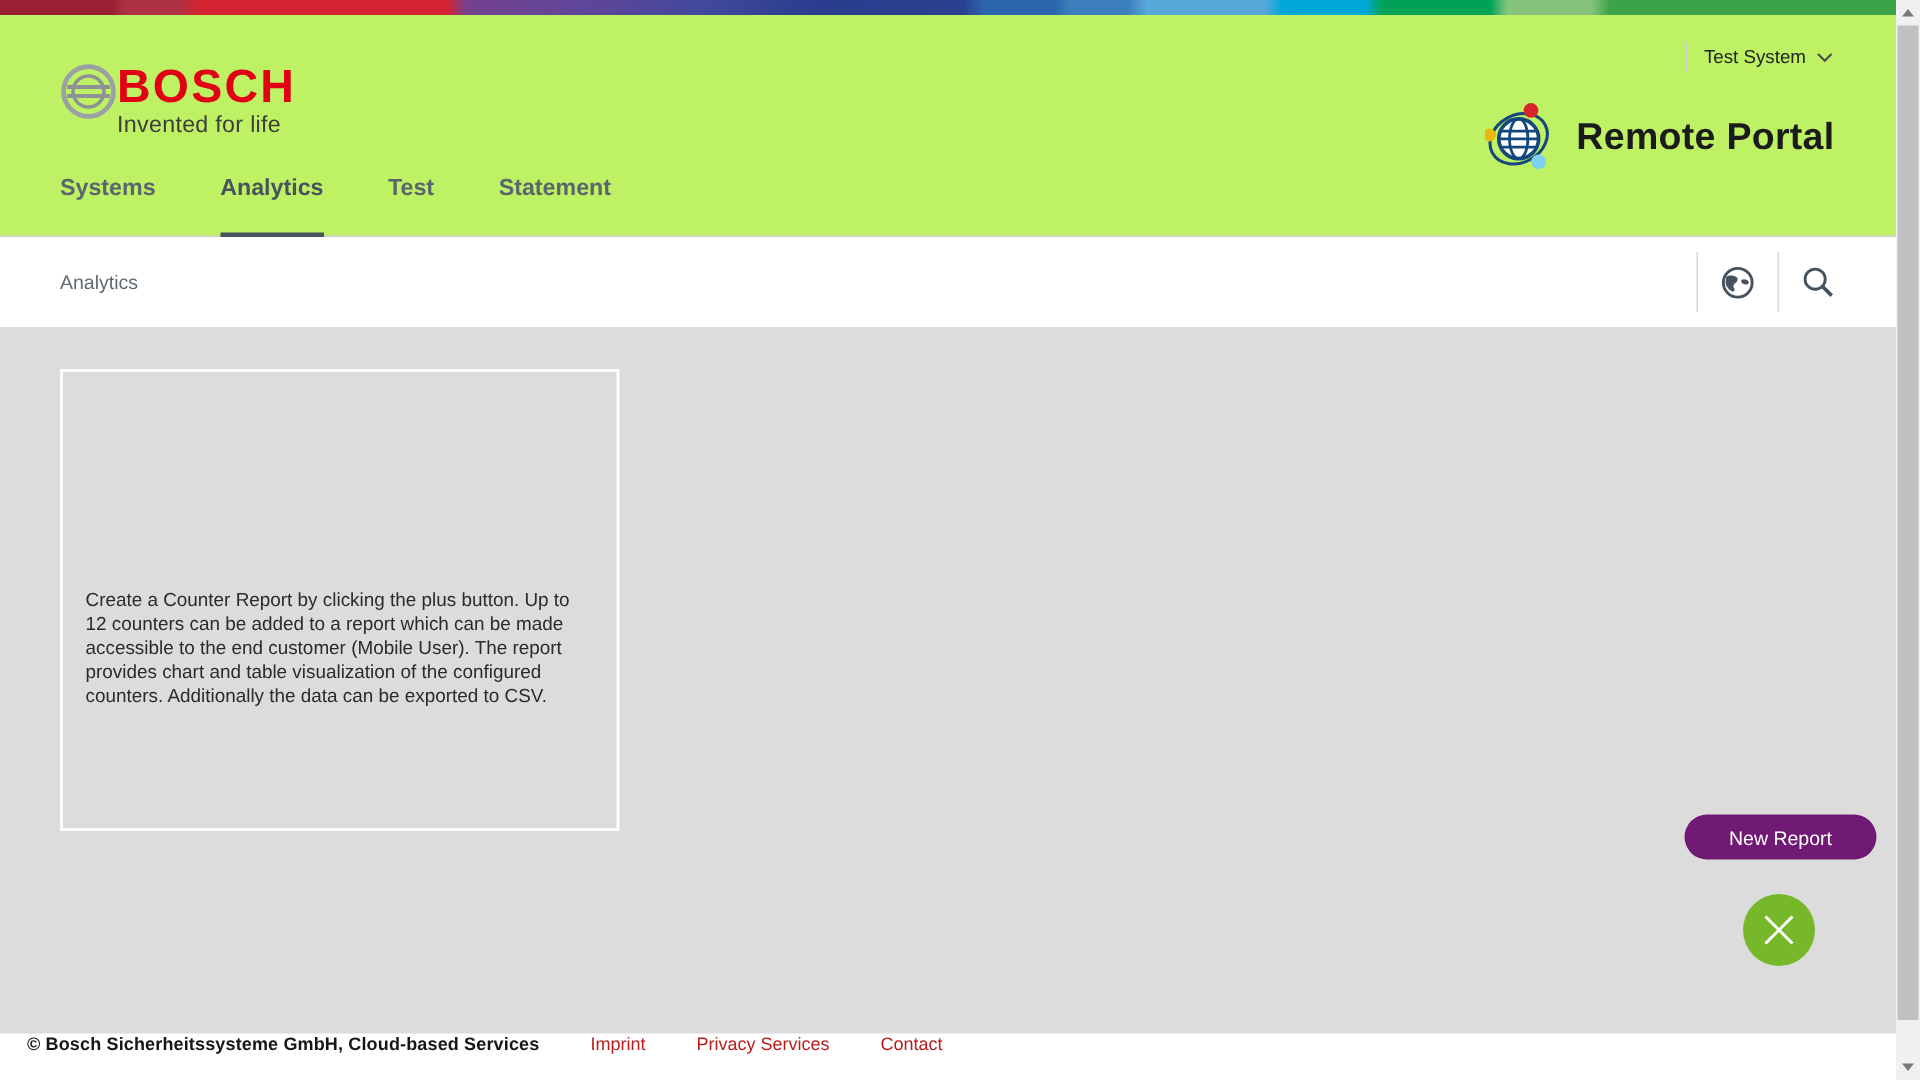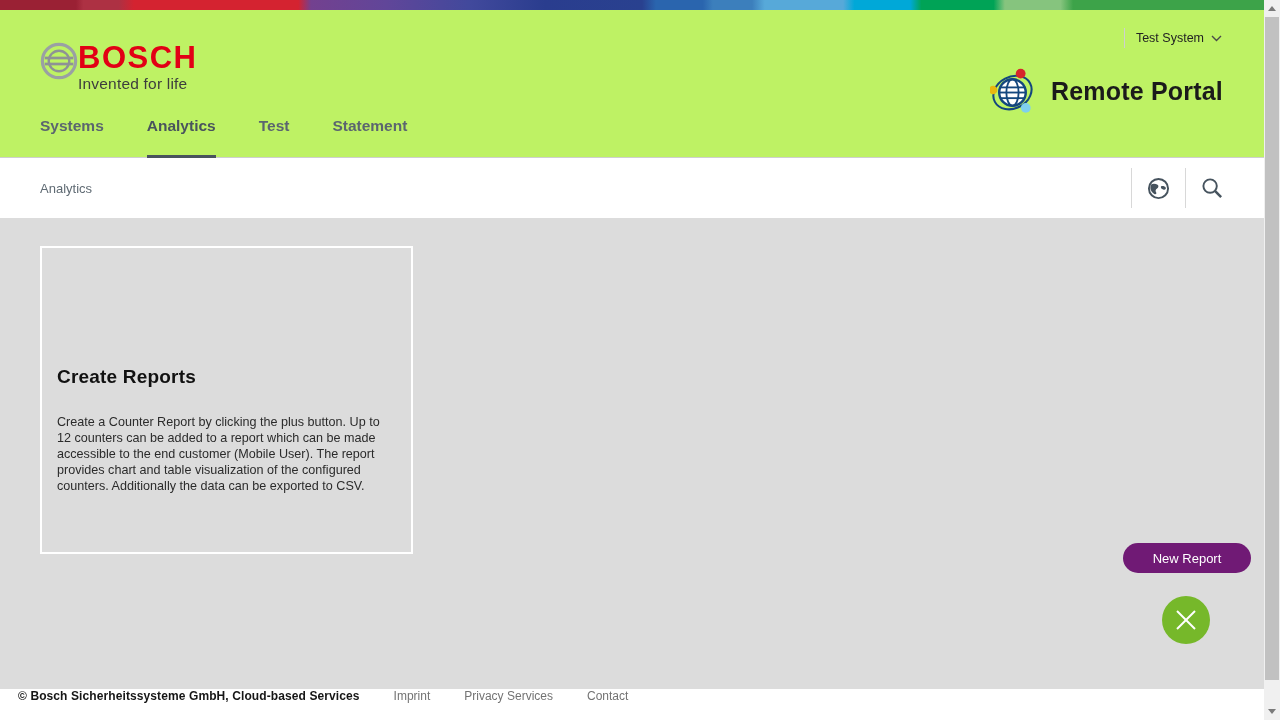--- a/index.html
+++ b/index.html
@@ -67,21 +67,21 @@
     display:flex; align-items:center; justify-content:center; cursor:pointer;
     font-family:"Liberation Sans", sans-serif; }
   .fab-close { position:absolute; right:54px; top:378px; width:48px; height:48px; border-radius:50%;
     background:#76b82a; border:none; display:flex; align-items:center; justify-content:center;
     cursor:pointer; }
 
   
   .footer { height:26px; background:#fff; display:flex; padding-left:18px;
     font-size:12px; }
   .copyright { font-weight:bold; color:#161616; letter-spacing:0.1px; }
-  .f-link { color:#737373; margin-left:34px; cursor:pointer; }
+  .f-link { color:#b91c1c; margin-left:34px; cursor:pointer; }
   .f-link:first-of-type { margin-left:37px; }
 
   
   .scrollbar { position:absolute; right:0; top:0; width:16px; height:720px; background:#f0f0f0; }
   .sb-thumb { position:absolute; left:1px; top:17px; width:14px; height:663px; background:#c1c1c1; }
   .sb-arrow { position:absolute; left:4px; width:0; height:0; }
   .sb-up { top:6px; border-left:4px solid transparent; border-right:4px solid transparent;
     border-bottom:5px solid #7a7a7a; }
   .sb-down { bottom:6px; border-left:4px solid transparent; border-right:4px solid transparent;
     border-top:5px solid #7a7a7a; }
@@ -154,21 +154,20 @@
           <svg width="23" height="23" viewBox="0 0 24 24">
             <circle cx="9.5" cy="9.5" r="7" fill="none" stroke="#46535e" stroke-width="2"></circle>
             <line x1="14.8" y1="14.8" x2="21" y2="21" stroke="#46535e" stroke-width="2.6"></line>
           </svg>
         </div>
       </div>
     </div>
 
     <div class="content">
       <div class="card">
-        <div class="card-title">Create Reports</div>
         <div class="card-body">Create a Counter Report by clicking the plus button. Up to 12 counters can be added to a report which can be made accessible to the end customer (Mobile User). The report provides chart and table visualization of the configured counters. Additionally the data can be exported to CSV.</div>
       </div>
 
       <button class="new-report-button">New Report</button>
 
       <button class="fab-close">
         <svg width="24" height="24" viewBox="0 0 24 24">
           <line x1="3" y1="3" x2="21" y2="21" stroke="#ffffff" stroke-width="2"></line>
           <line x1="21" y1="3" x2="3" y2="21" stroke="#ffffff" stroke-width="2"></line>
         </svg>

